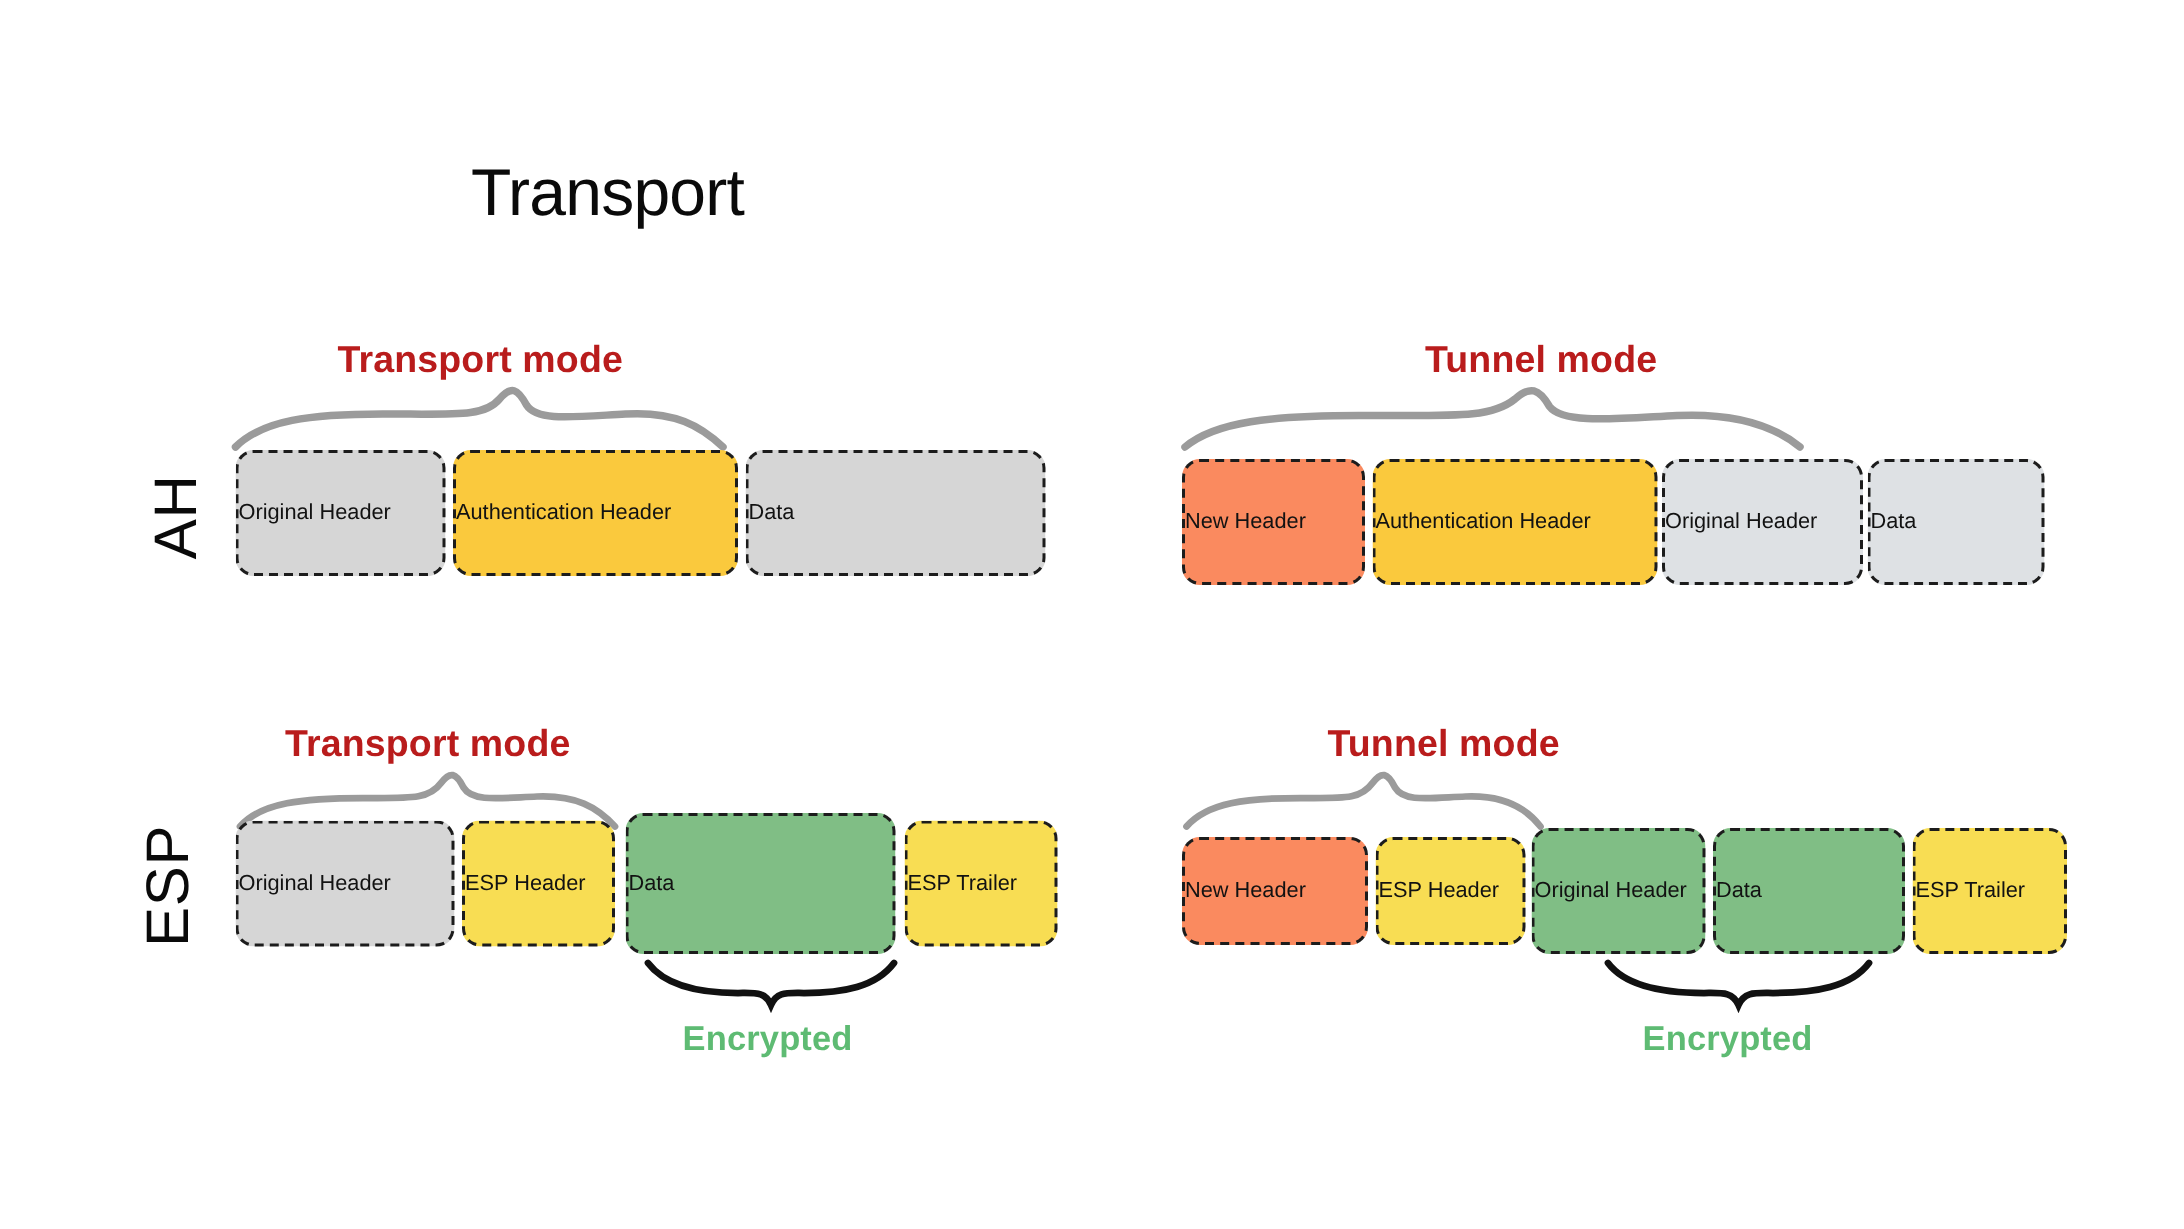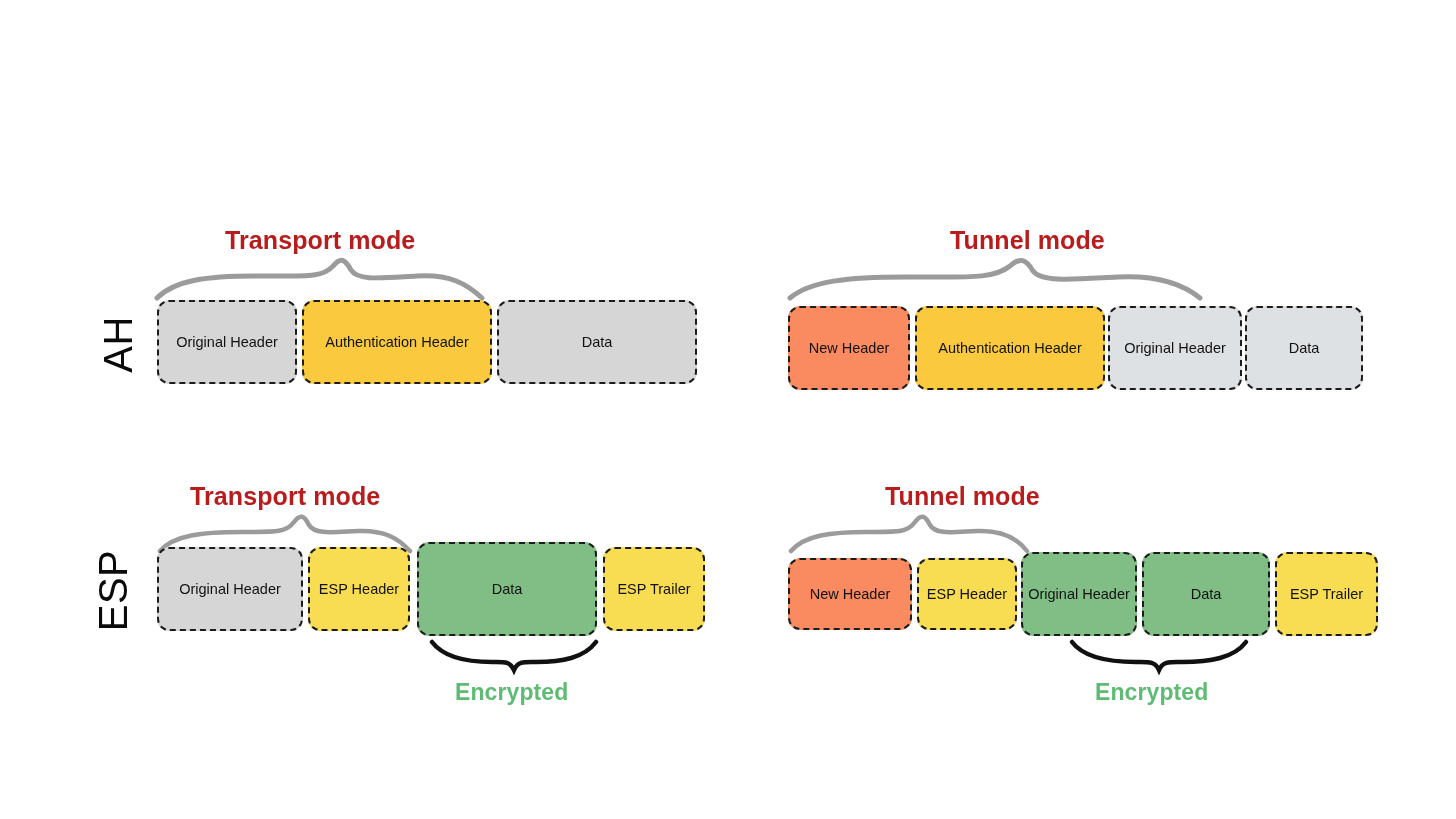--- a/index.html
+++ b/index.html
@@ -50,21 +50,20 @@
   #label-esp { left: 43px; top: 568px; width: 140px; }
 
   
   .pkt {
     position: absolute;
     box-sizing: border-box;
     border: 2px dashed #1c1c1c;
     border-radius: 12px;
     display: flex;
     align-items: center;
-    justify-content: center;
     font-size: 14.5px;
     font-weight: 400;
     color: #121212;
     text-align: center;
     line-height: 1.15;
     white-space: nowrap;
   }
   .pkt-label { pointer-events: none; }
 
   
@@ -92,20 +91,21 @@
     position: absolute;
     pointer-events: none;
   }
   .brace svg { display: block; overflow: visible; }
 </style>
 </head>
 <body>
 
 <div id="canvas">
 
+  <div class="col-title" id="title-transport">Transport</div>
 
   <div class="row-label" id="label-ah">AH</div>
   <div class="row-label" id="label-esp">ESP</div>
 
   <div class="mode-caption" style="left:225px; top:226px;">Transport mode</div>
 
   <div class="brace" style="left:155px; top:258px;">
     <svg width="330" height="42" viewBox="0 0 330 42" fill="none">
       <path d="M2 40 C 20 22, 52 18, 100 18 C 150 18, 168 20, 178 8
                C 186 -1, 190 1, 196 12 C 203 23, 226 20, 262 18

